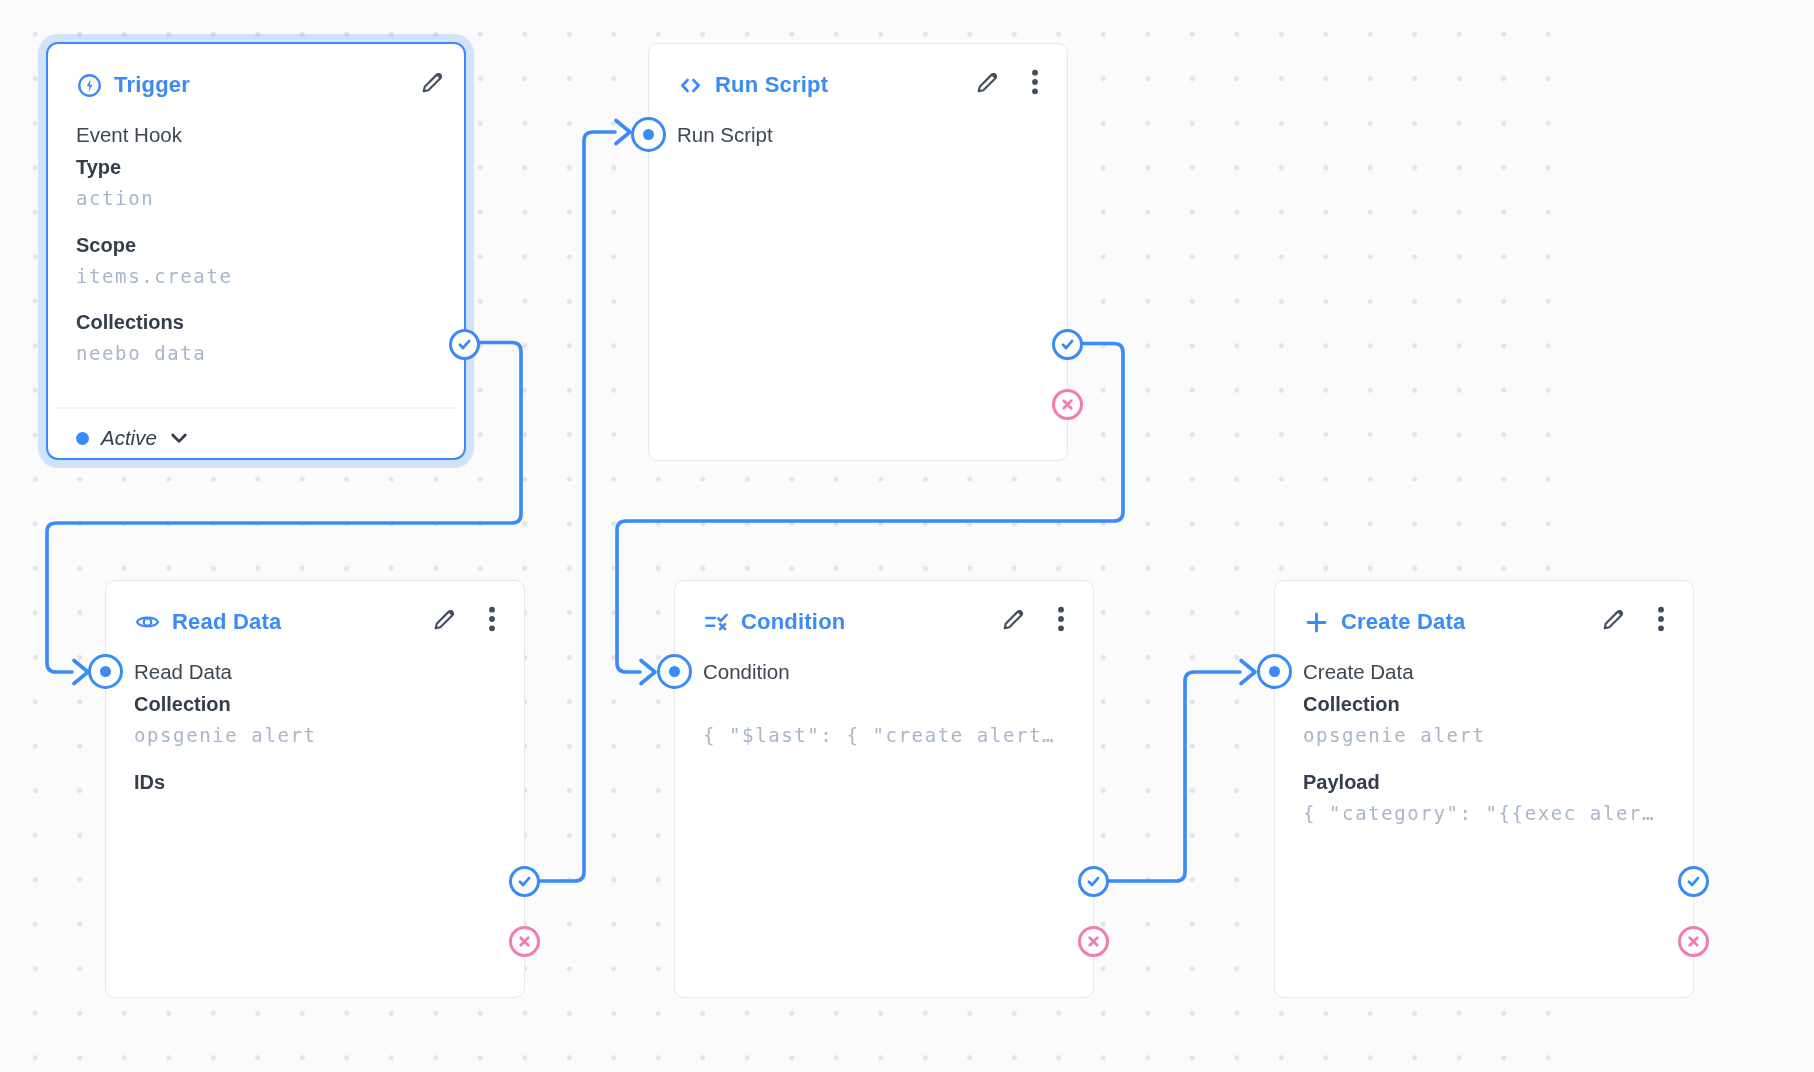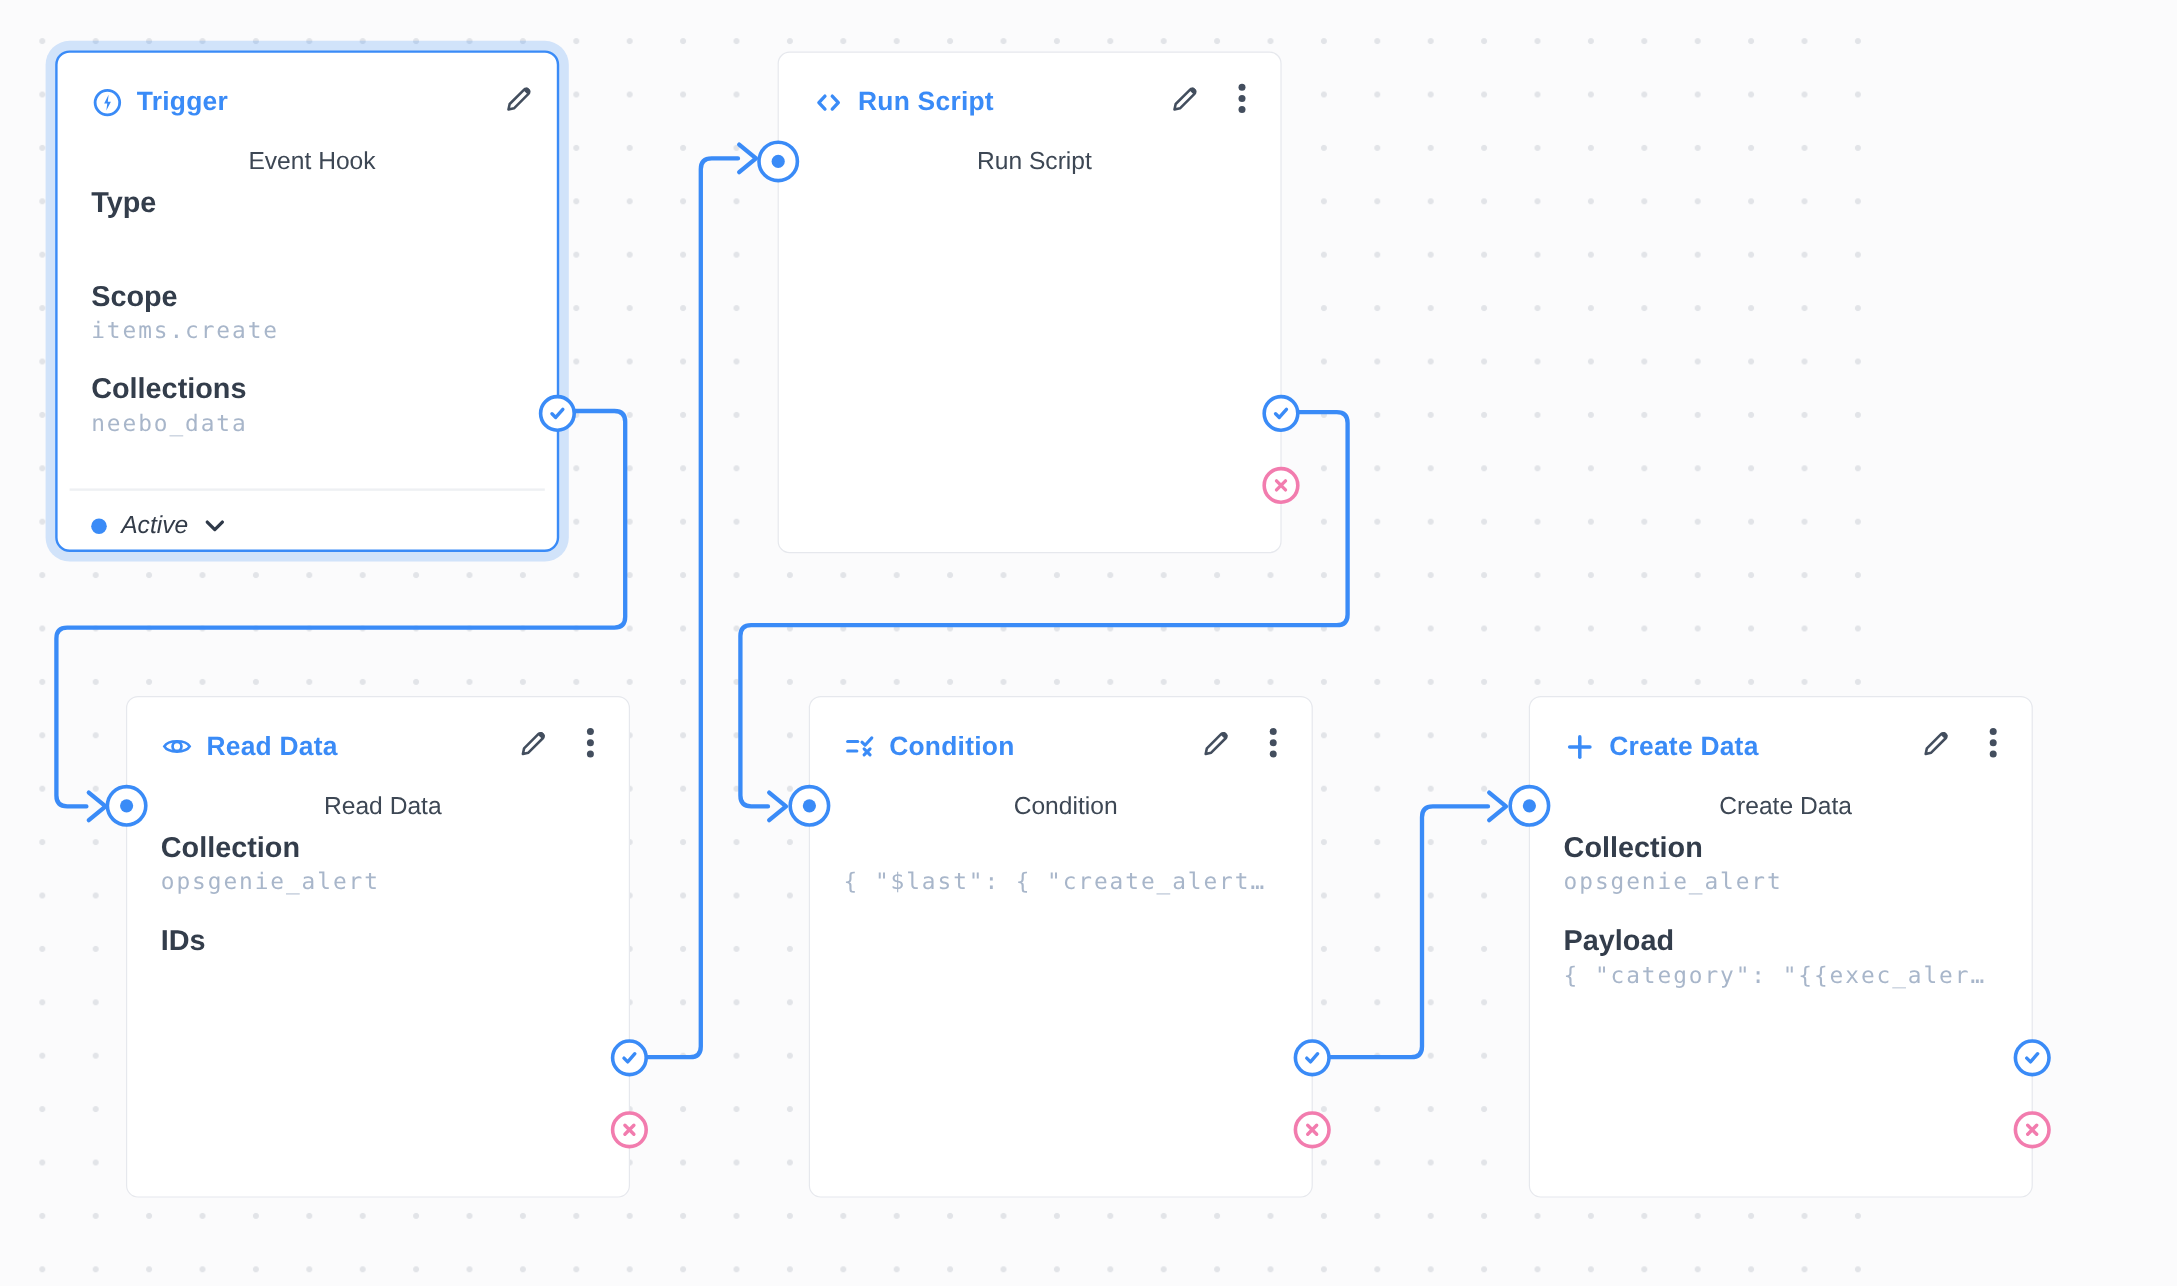--- a/index.html
+++ b/index.html
@@ -46,22 +46,22 @@
     position:absolute;top:24px;left:28px;right:20px;height:34px;
     display:flex;align-items:center;gap:11px;
   }
   .title{font-size:22px;font-weight:700;color:var(--accent);letter-spacing:.2px;white-space:nowrap;}
   .hdr-icon{width:27px;height:27px;flex:0 0 auto;display:flex;align-items:center;justify-content:center;}
   .hdr-tools{position:absolute;top:24px;display:flex;align-items:center;gap:20px;}
   .hdr-tools.with-menu{right:18px;}
   .hdr-tools.solo{right:18px;}
   .tool-btn{width:28px;height:28px;display:flex;align-items:center;justify-content:center;cursor:pointer;}
 
-  .row-a{position:absolute;top:79px;left:28px;right:20px;font-size:20.5px;color:var(--ink);white-space:nowrap;overflow:hidden;text-align:center;}
-  .f-label{position:absolute;left:28px;right:20px;font-size:24px;font-weight:700;color:var(--ink-strong);white-space:nowrap;}
+  .row-a{position:absolute;top:79px;left:28px;right:20px;font-size:20.5px;color:var(--ink);white-space:nowrap;overflow:hidden;}
+  .f-label{position:absolute;left:28px;right:20px;font-size:20px;font-weight:700;color:var(--ink-strong);white-space:nowrap;}
   .f-value{
     position:absolute;left:28px;right:6px;font-size:19px;
     font-family:"DejaVu Sans Mono","Liberation Mono",monospace;
     letter-spacing:1.6px;color:var(--mono-val);white-space:nowrap;overflow:hidden;
   }
   .l1{top:112px}.v1{top:143px}.l2{top:190px}.v2{top:221px}.l3{top:267px}.v3{top:298px}
 
   .divider{position:absolute;top:363px;left:10px;right:10px;height:1.5px;background:var(--divider);}
   .footer{position:absolute;top:382px;left:28px;right:20px;display:flex;align-items:center;gap:12px;cursor:pointer;font-style:italic;}
   .status-dot{width:13px;height:13px;border-radius:50%;background:var(--accent);flex:0 0 auto;}
@@ -109,20 +109,21 @@
         <svg width="27" height="27" viewBox="0 0 24 24">
           <path d="M4.2 19.8l.9-4.1L15.8 5a1.9 1.9 0 0 1 2.7 0l.5.5a1.9 1.9 0 0 1 0 2.7L8.3 18.9l-4.1.9z" fill="none" stroke="var(--tool)" stroke-width="1.9" stroke-linejoin="round"></path>
           <path d="M15.3 5.5 l3.2 3.2 1.4-1.4a1.6 1.6 0 0 0 0-2.3l-.9-.9a1.6 1.6 0 0 0-2.3 0z" fill="var(--tool)"></path>
         </svg>
       </span>
     </div>
 
     <div class="row-a">Event Hook</div>
 
     <div class="f-label l1">Type</div>
+    <div class="f-value v1">action</div>
     <div class="f-label l2">Scope</div>
     <div class="f-value v2">items.create</div>
     <div class="f-label l3">Collections</div>
     <div class="f-value v3">neebo_data</div>
 
     <div class="divider"></div>
     <div class="footer">
       <span class="status-dot"></span>
       <span class="status-label">Active</span>
       <span class="chev">

